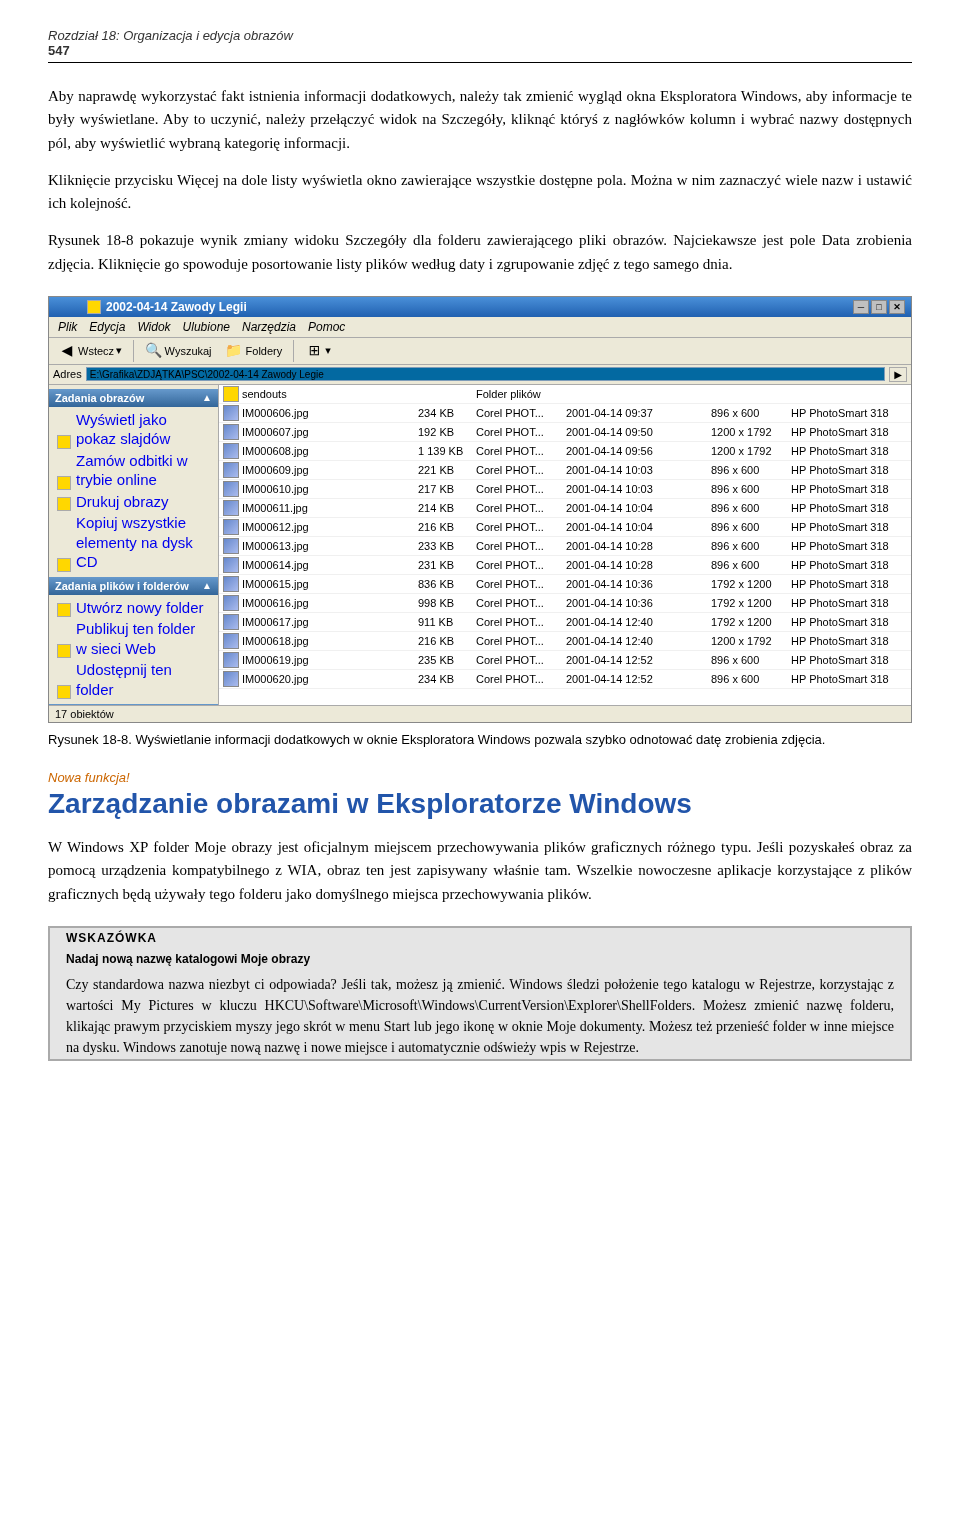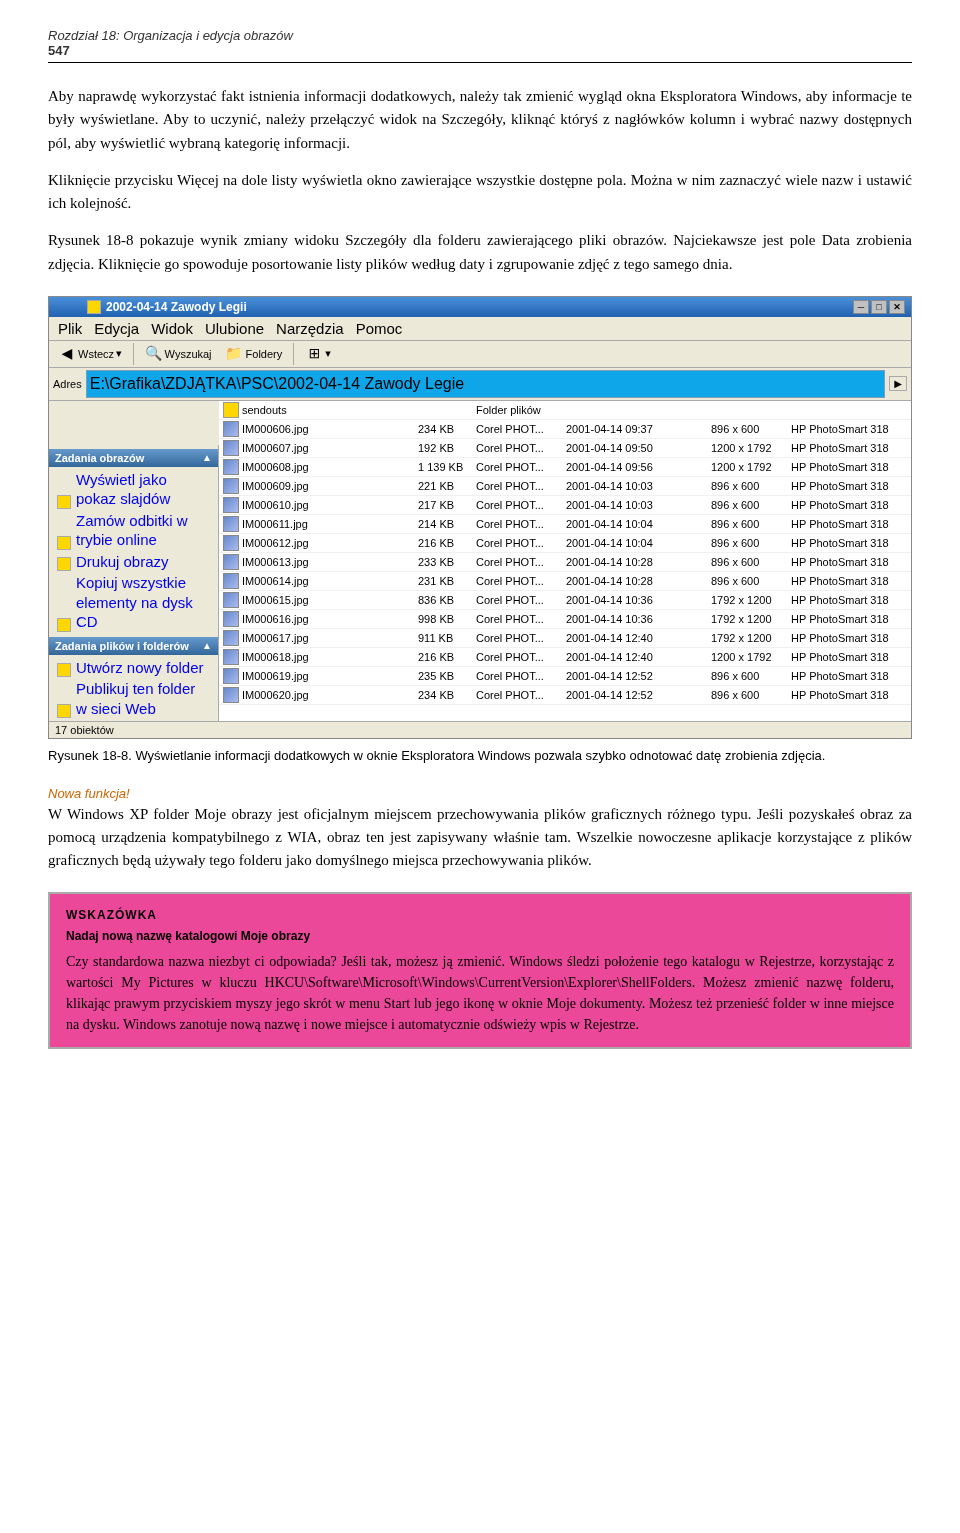--- a/index.html
+++ b/index.html
@@ -97,23 +97,24 @@
       color: #000;
     }
     .win-menubar {
       background: #ECE9D8;
       display: flex;
       gap: 2px;
       padding: 2px 4px;
       border-bottom: 1px solid #aaa;
     }
     .win-menu-item {
-      font-size: 15px;
+      font-size: 12px;
       padding: 1px 5px;
       cursor: pointer;
+      font-style: italic;
     }
 
     .win-toolbar {
       background: #ECE9D8;
       display: flex;
       align-items: center;
       gap: 4px;
       padding: 2px 4px;
       border-bottom: 1px solid #aaa;
     }
@@ -148,25 +149,25 @@
       padding: 2px 4px;
       border-bottom: 1px solid #aaa;
       gap: 4px;
     }
     .address-label {
       font-size: 11px;
       color: #000;
     }
     .address-input {
       flex: 1;
-      background: #0ea5e9;
+      background: #0369a1;
       border: 1px solid #7f9db9;
       padding: 1px 3px;
-      font-size: 16px;
-      height: 28px;
+      font-size: 10px;
+      height: 14px;
     }
     .address-go {
       background: #ECE9D8;
       border: 1px solid #aaa;
       font-size: 10px;
       padding: 1px 4px;
       cursor: pointer;
     }
 
     .win-body {
@@ -175,21 +176,20 @@
     }
 
     
     .win-left-panel {
       width: 170px;
       background: #ECE9D8;
       border-right: 1px solid #aaa;
       overflow-y: auto;
       padding: 4px 0;
       flex-shrink: 0;
-      margin-top: 44px;
     }
     .panel-section-header {
       background: linear-gradient(to bottom, #6699CC 0%, #336699 100%);
       color: #fff;
       font-size: 11px;
       font-weight: bold;
       padding: 3px 6px;
       margin-bottom: 2px;
       display: flex;
       justify-content: space-between;
@@ -317,23 +317,23 @@
       font-size: 28px;
       font-weight: bold;
       color: #2255aa;
       margin-bottom: 16px;
       line-height: 1.2;
     }
 
     
     .tip-box {
       border: 2px solid #aaa;
-      padding: 12px 16px;
+      padding: 1px 16px;
       margin-top: 20px;
-      background: #ec4899;
+      background: #e5e5e5;
     }
     .tip-title-row {
       margin-bottom: 6px;
     }
     .tip-label {
       font-family: Arial, sans-serif;
       font-size: 12px;
       font-weight: bold;
       text-transform: uppercase;
       letter-spacing: 1px;
@@ -676,20 +676,21 @@
       <span>17 obiektów</span>
     </div>
   </div>
 
   <div class="caption">
     <strong>Rysunek 18-8.</strong>
     <span>Wyświetlanie informacji dodatkowych w oknie Eksploratora Windows pozwala szybko odnotować datę zrobienia zdjęcia.</span>
   </div>
 
   <div class="section-new-feature">Nowa funkcja!</div>
+  <div class="section-title">Zarządzanie obrazami w Eksploratorze Windows</div>
   <p class="body-text">W Windows XP folder Moje obrazy jest oficjalnym miejscem przechowywania plików graficznych różnego typu. Jeśli pozyskałeś obraz za pomocą urządzenia kompatybilnego z WIA, obraz ten jest zapisywany właśnie tam. Wszelkie nowoczesne aplikacje korzystające z plików graficznych będą używały tego folderu jako domyślnego miejsca przechowywania plików.</p>
 
   <div class="tip-box">
     <div class="tip-title-row">
       <span class="tip-label">WSKAZÓWKA</span>
     </div>
     <div class="tip-subtitle">Nadaj nową nazwę katalogowi Moje obrazy</div>
     <p class="tip-text">Czy standardowa nazwa niezbyt ci odpowiada? Jeśli tak, możesz ją zmienić. Windows śledzi położenie tego katalogu w Rejestrze, korzystając z wartości My Pictures w kluczu HKCU\Software\Microsoft\Windows\CurrentVersion\Explorer\ShellFolders. Możesz zmienić nazwę folderu, klikając prawym przyciskiem myszy jego skrót w menu Start lub jego ikonę w oknie Moje dokumenty. Możesz też przenieść folder w inne miejsce na dysku. Windows zanotuje nową nazwę i nowe miejsce i automatycznie odświeży wpis w Rejestrze.</p>
   </div>
 

